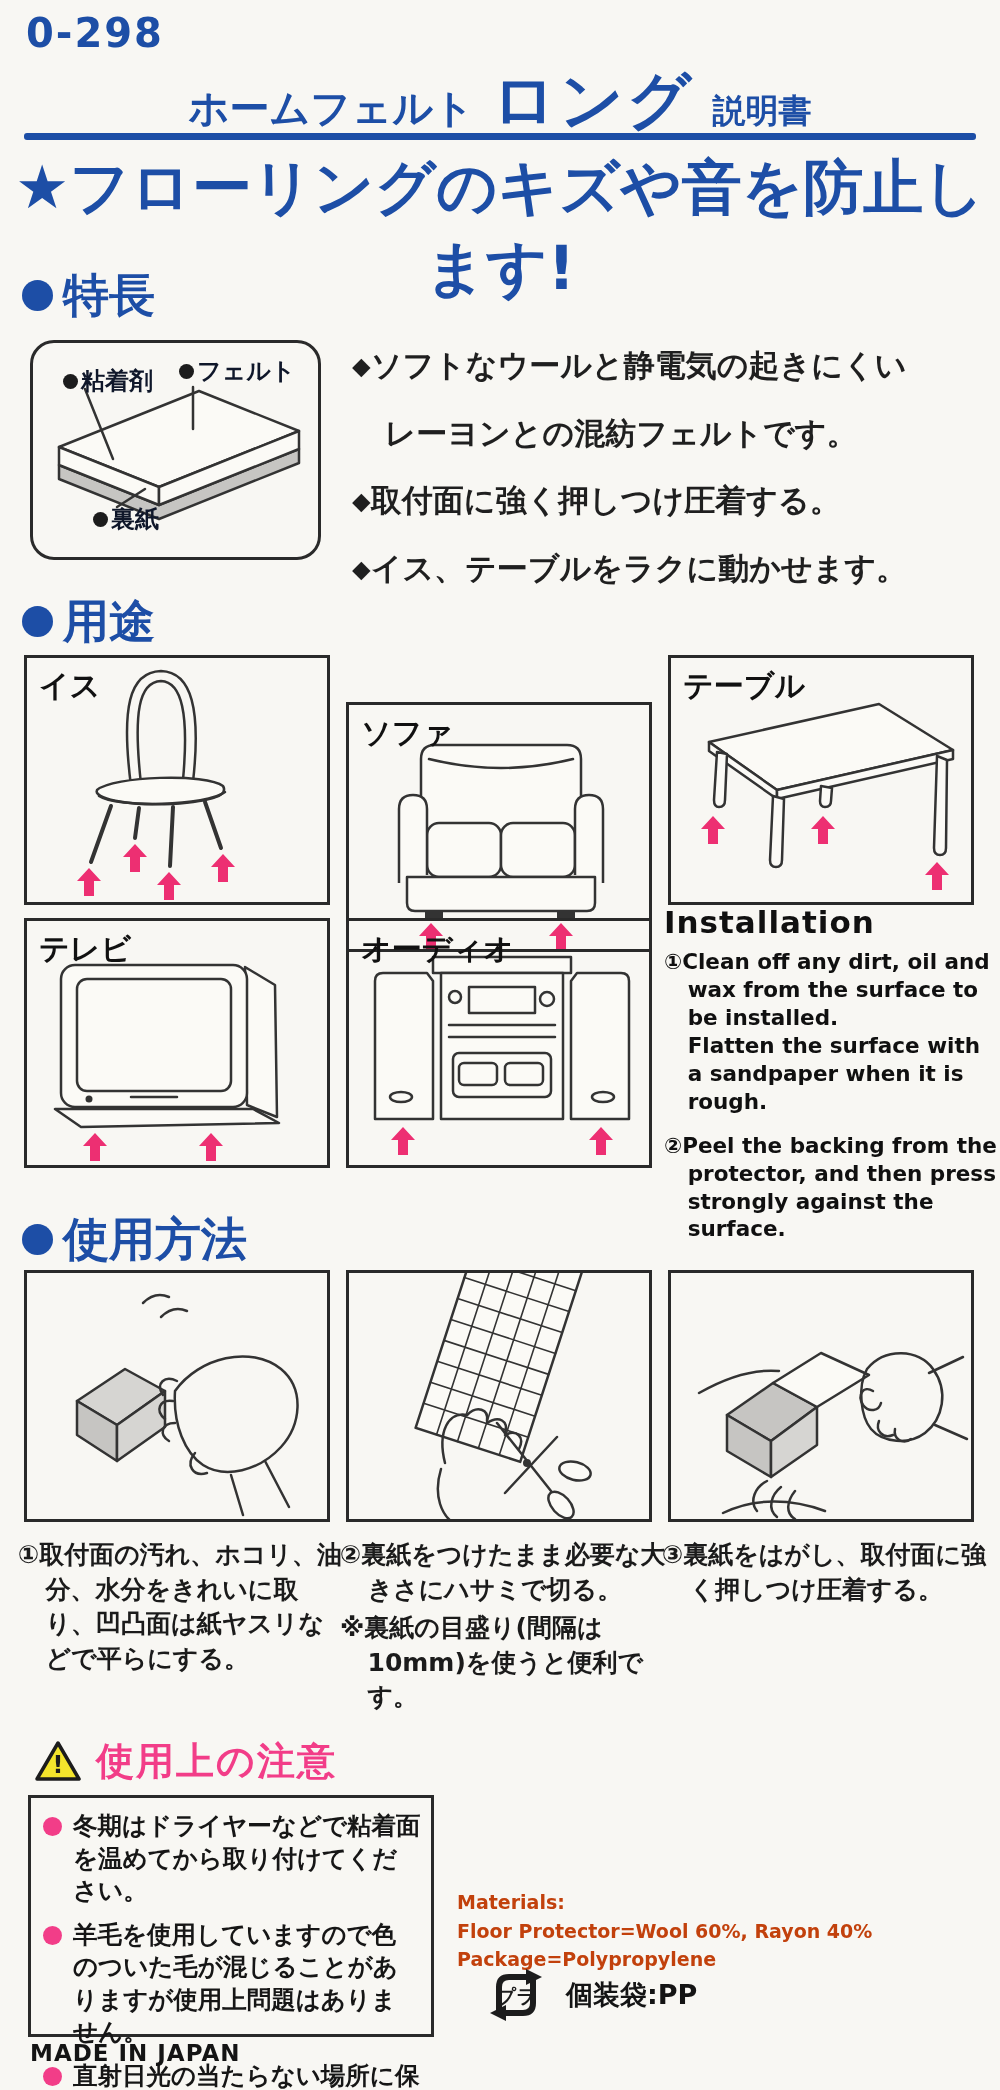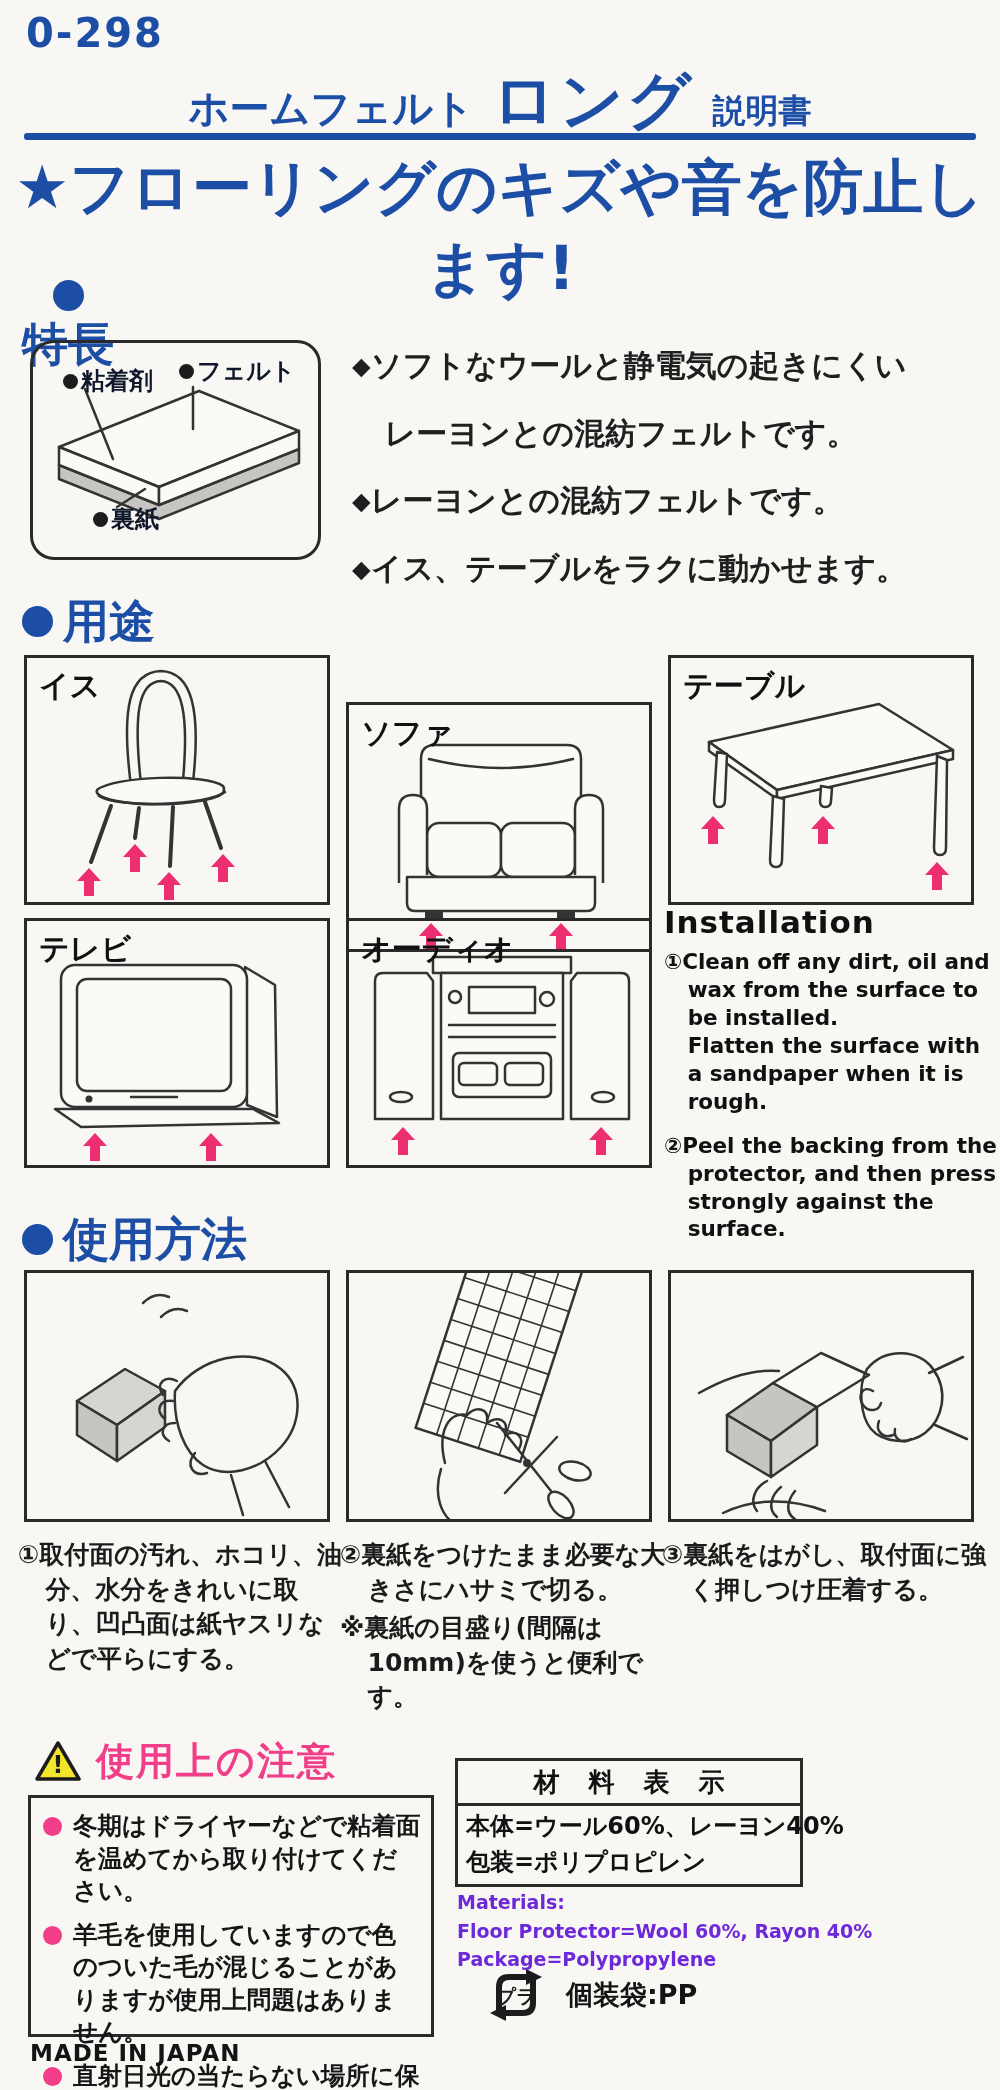--- a/index.html
+++ b/index.html
@@ -62,21 +62,21 @@
   .made-in{position:absolute; left:30px; top:2040px; font-size:23px; font-weight:800;
        letter-spacing:1px; color:#141414;}
   
   .mat-box{position:absolute; left:455px; top:1758px; width:348px;
        border:3px solid #2a2a2a; box-sizing:border-box; background:#f8f7f3;}
   .mat-title{text-align:center; font-size:26px; font-weight:800; letter-spacing:10px;
        padding:4px 0 3px 10px; border-bottom:3px solid #2a2a2a; color:#111;}
   .mat-row{font-size:24px; font-weight:700; padding:4px 8px 0 8px; color:#111; white-space:nowrap;}
   .mat-row:last-child{padding-bottom:6px;}
   .mat-en{position:absolute; left:457px; top:1888px; font-size:19px; font-weight:800;
-       line-height:1.5; color:#6d28d9;}
+       line-height:1.5; color:#c2410c;}
   .mat-en div{margin:0;}
   .recycle{position:absolute; left:484px; top:1964px; display:flex; align-items:center; gap:18px;}
   .recycle .lbl{font-size:27px; font-weight:800; color:#141414;}
   
   .ln{fill:none; stroke:#333; stroke-width:2.5; stroke-linecap:round; stroke-linejoin:round;}
   .lnf{fill:#fbfaf6; stroke:#333; stroke-width:2.5; stroke-linejoin:round;}
   .gray{fill:#c6c5c2; stroke:#333; stroke-width:2.5; stroke-linejoin:round;}
   .gray2{fill:#d6d5d2; stroke:#333; stroke-width:2.5; stroke-linejoin:round;}
   .dark{fill:#333;}
 </style>
@@ -93,21 +93,21 @@
 
   <div class="code">0-298</div>
   <div class="title-row">
     <span class="t-sub">ホームフェルト</span>
     <span class="t-main">ロング</span>
     <span class="t-doc">説明書</span>
   </div>
   <div class="rule"></div>
   <div class="headline">★フローリングのキズや音を防止します!</div>
 
-  <div class="sec" style="left:22px; top:280px;flex-direction:column;">
+  <div class="sec" style="left:22px; top:272px;">
     <span class="sec-dot"></span>
     <span>特長</span>
   </div>
 
   <div class="f-diagram">
     <svg width="279" height="208" viewBox="0 0 279 208">
       <path class="gray" d="M26,122 L126,162 L266,106 L266,120 L126,176 L26,136 Z"></path>
       <path class="lnf" d="M26,104 L166,48 L266,88 L126,144 Z"></path>
       <path class="lnf" d="M26,104 L26,122 L126,162 L126,144 Z"></path>
       <path class="lnf" d="M126,144 L126,162 L266,106 L266,88 Z"></path>
@@ -125,21 +125,21 @@
     </span>
     <span class="dlabel" style="left:60px; top:160px;">
       <span class="ldot"></span>
       <span>裏紙</span>
     </span>
   </div>
 
   <ul class="f-bullets">
     <li>◆ソフトなウールと静電気の起きにくい
 レーヨンとの混紡フェルトです。</li>
-    <li>◆レーヨンとの混紡フェルトです。</li>
+    <li>◆取付面に強く押しつけ圧着する。</li>
     <li>◆イス、テーブルをラクに動かせます。</li>
   </ul>
 
   <div class="sec" style="left:22px; top:598px;">
     <span class="sec-dot"></span>
     <span>用途</span>
   </div>
 
   <div class="use-box" style="left:24px; top:655px;">
     <svg width="300" height="244" viewBox="0 0 300 244">
@@ -337,25 +337,20 @@
         <span>羊毛を使用していますので色のついた毛が混じることがありますが使用上問題はありません。</span>
       </li>
       <li>
         <span class="pdot"></span>
         <span>直射日光の当たらない場所に保管してください。</span>
       </li>
     </ul>
   </div>
   <div class="made-in">MADE IN JAPAN</div>
 
-  <div class="mat-box">
-    <div class="mat-title">材 料 表 示</div>
-    <div class="mat-row">本体=ウール60%、レーヨン40%</div>
-    <div class="mat-row">包装=ポリプロピレン</div>
-  </div>
   <div class="mat-en">
     <div>Materials:</div>
     <div>Floor Protector=Wool 60%, Rayon 40%</div>
     <div>Package=Polypropylene</div>
   </div>
   <div class="recycle">
     <svg width="64" height="62" viewBox="0 0 64 62">
       <path d="M15,46 L15,23 Q15,13 25,13 L44,13" fill="none" stroke="#1c1c1c" stroke-width="6" stroke-linecap="round"></path>
       <path d="M42,5 L58,13 L42,21 Z" fill="#1c1c1c"></path>
       <path d="M49,16 L49,39 Q49,49 39,49 L20,49" fill="none" stroke="#1c1c1c" stroke-width="6" stroke-linecap="round"></path>

